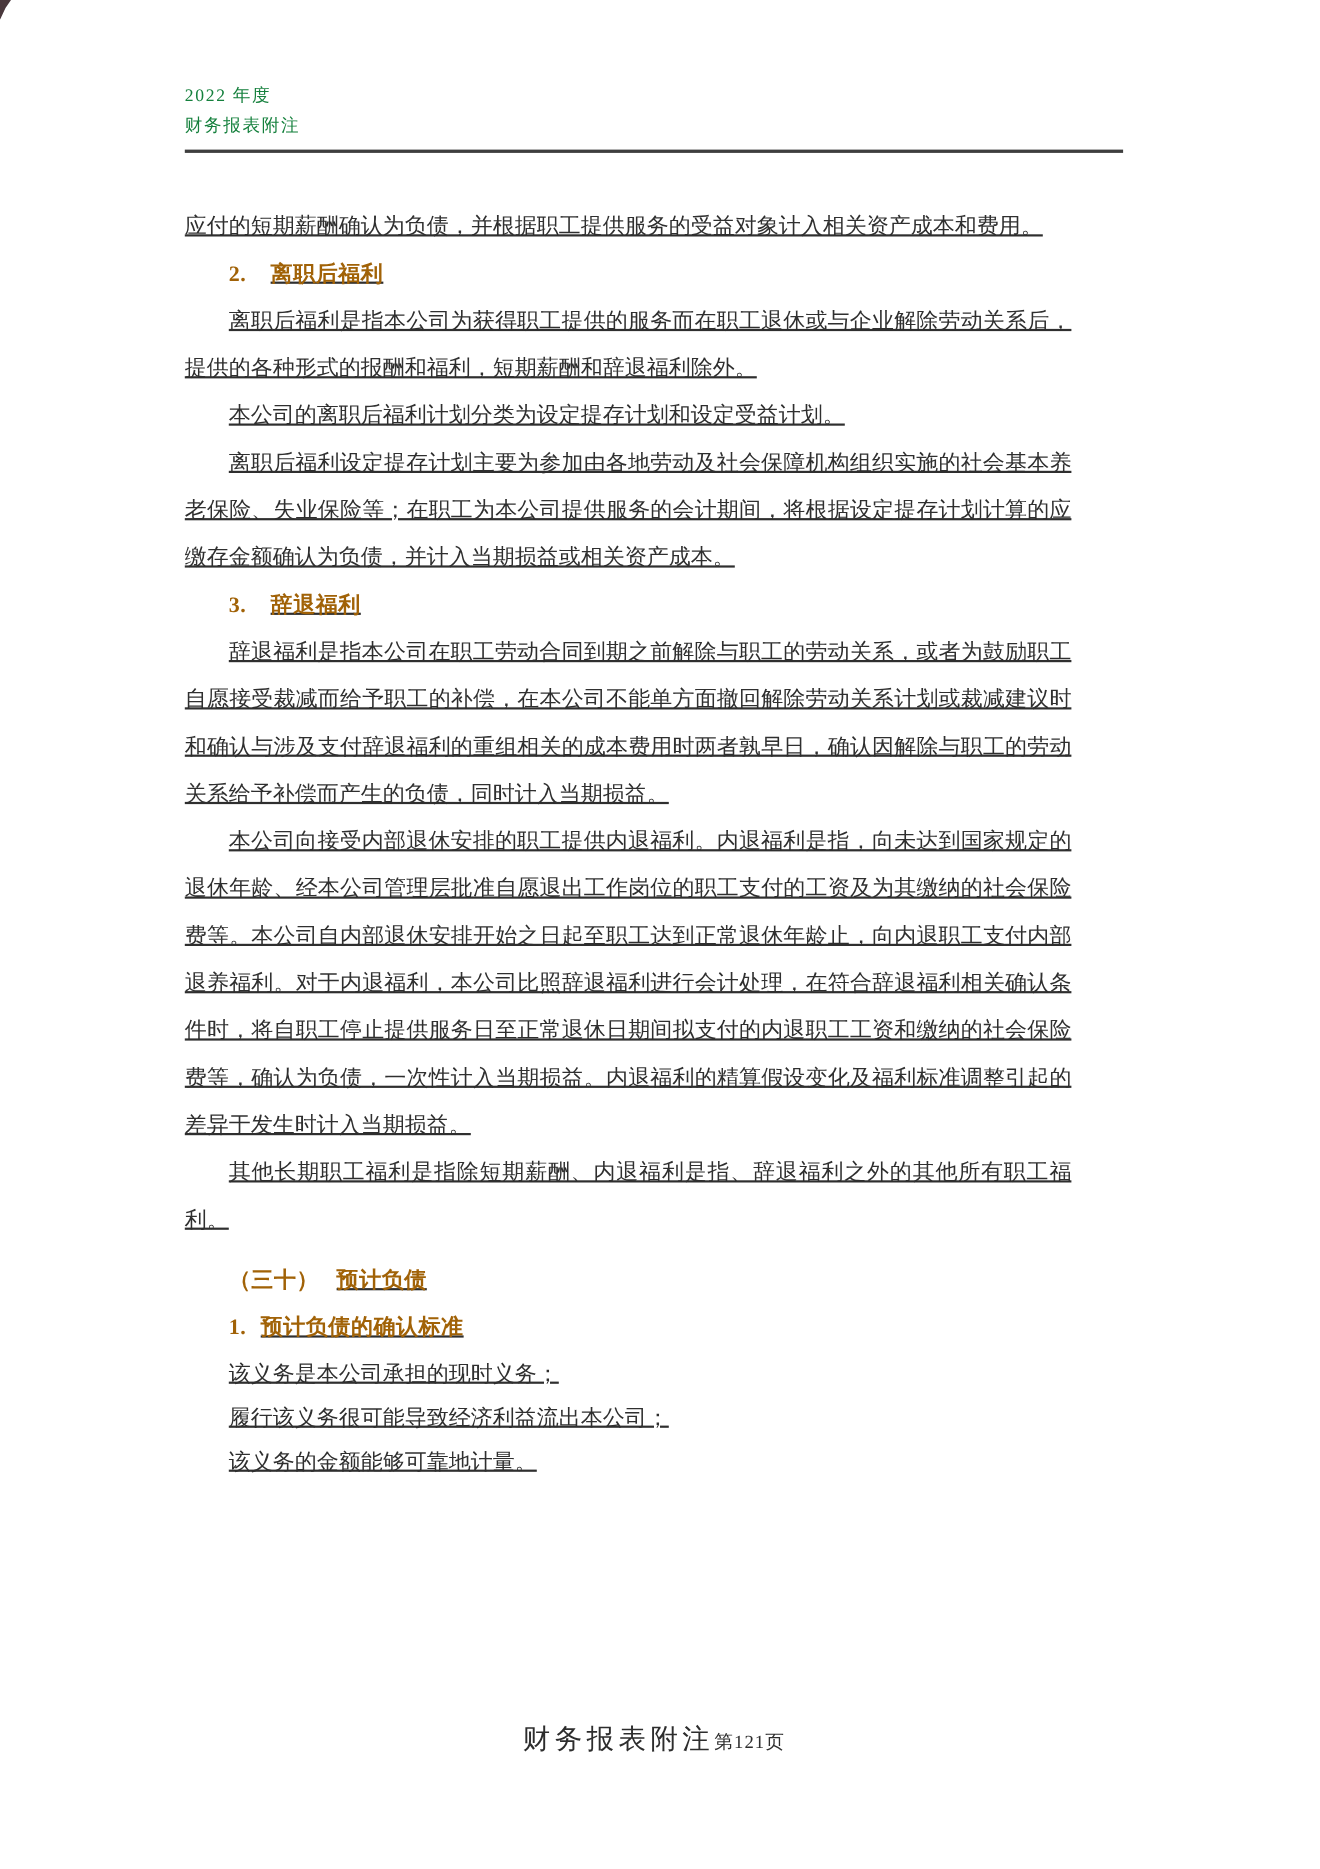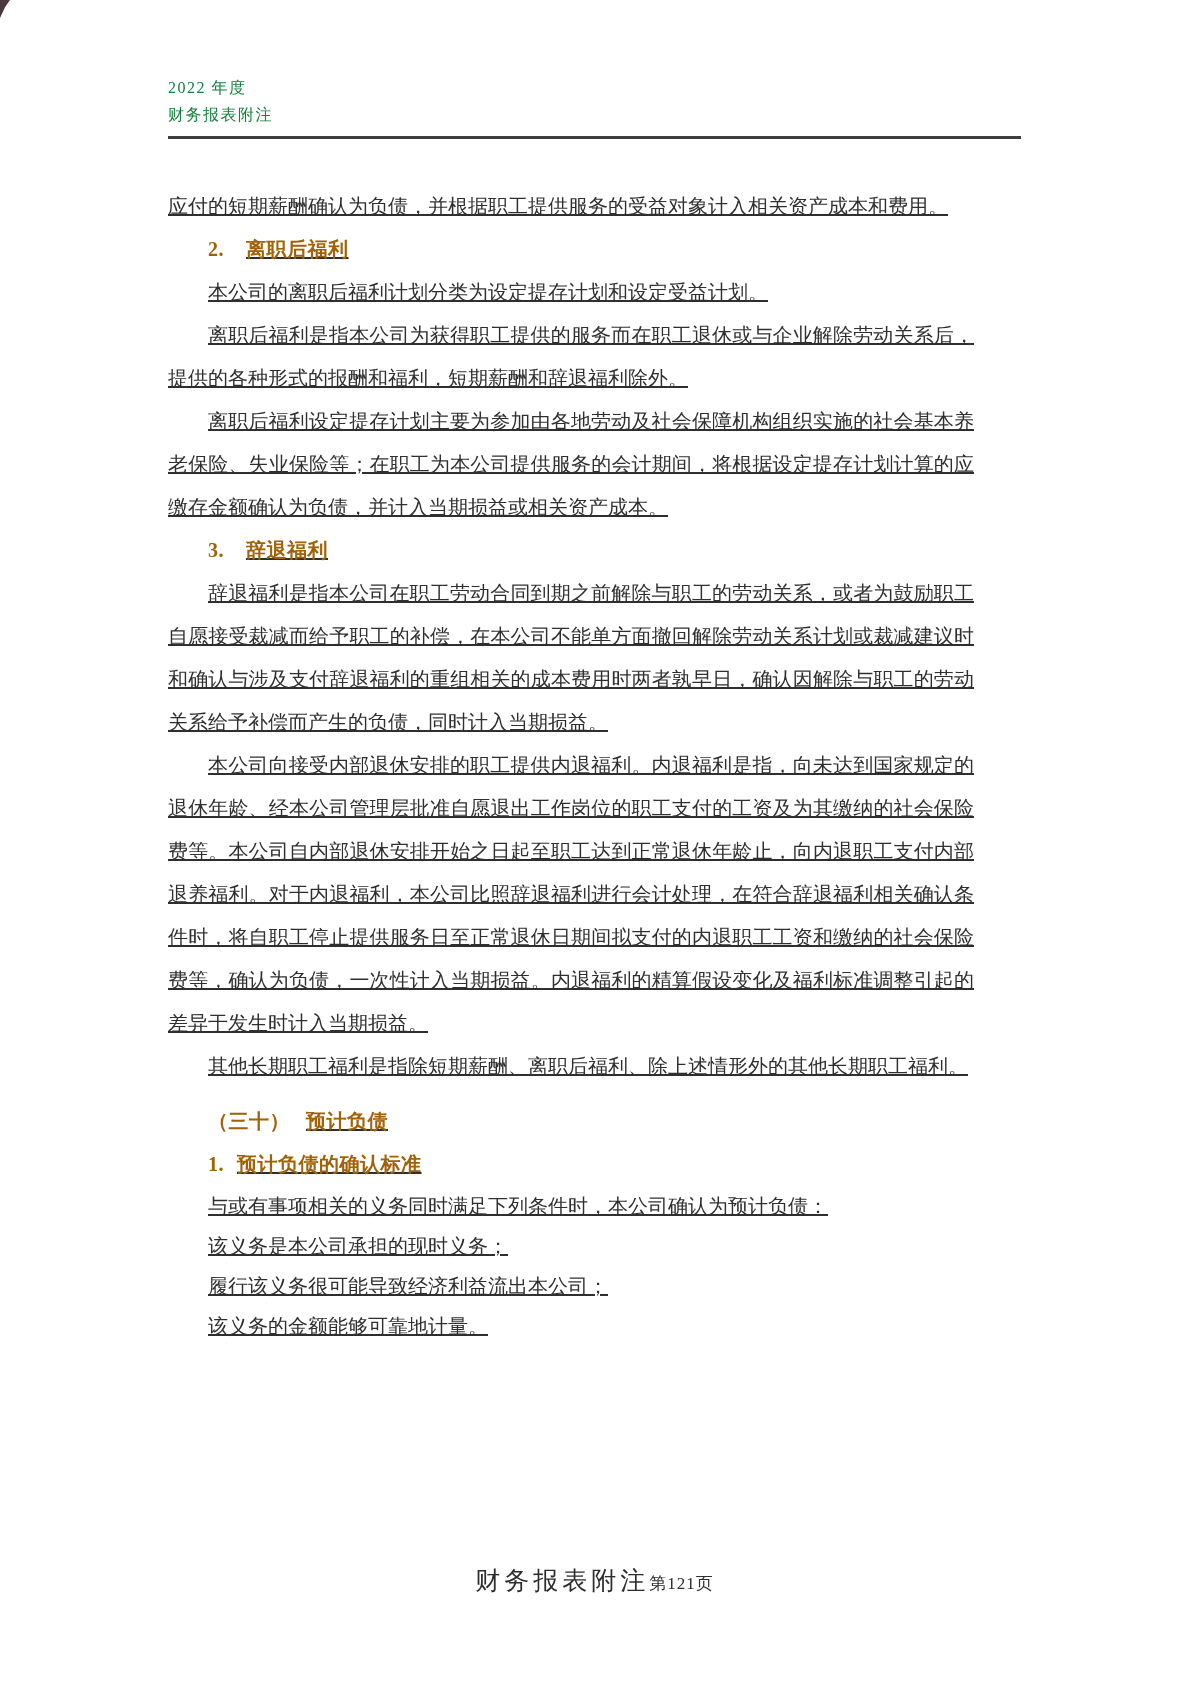--- a/index.html
+++ b/index.html
@@ -74,42 +74,41 @@
     <div class="header-line">财务报表附注</div>
     <div class="header-rule"></div>
   </header>
 
   <main class="doc-body">
 
     <p class="para noindent">应付的短期薪酬确认为负债，并根据职工提供服务的受益对象计入相关资产成本和费用。</p>
 
     <h3 class="num-heading"><span class="hnum">2.</span><span>离职后福利</span></h3>
 
+    <p class="para">离职后福利是指本公司为获得职工提供的服务而在职工退休或与企业解除劳动关系后，提供的各种形式的报酬和福利，短期薪酬和辞退福利除外。</p>
+
     <p class="para">本公司的离职后福利计划分类为设定提存计划和设定受益计划。</p>
-
-    <p class="para">离职后福利是指本公司为获得职工提供的服务而在职工退休或与企业解除劳动关系后，提供的各种形式的报酬和福利，短期薪酬和辞退福利除外。</p>
 
     <p class="para">离职后福利设定提存计划主要为参加由各地劳动及社会保障机构组织实施的社会基本养老保险、失业保险等；在职工为本公司提供服务的会计期间，将根据设定提存计划计算的应缴存金额确认为负债，并计入当期损益或相关资产成本。</p>
 
     <h3 class="num-heading"><span class="hnum">3.</span><span>辞退福利</span></h3>
 
     <p class="para">辞退福利是指本公司在职工劳动合同到期之前解除与职工的劳动关系，或者为鼓励职工自愿接受裁减而给予职工的补偿，在本公司不能单方面撤回解除劳动关系计划或裁减建议时和确认与涉及支付辞退福利的重组相关的成本费用时两者孰早日，确认因解除与职工的劳动关系给予补偿而产生的负债，同时计入当期损益。</p>
 
     <p class="para">本公司向接受内部退休安排的职工提供内退福利。内退福利是指，向未达到国家规定的退休年龄、经本公司管理层批准自愿退出工作岗位的职工支付的工资及为其缴纳的社会保险费等。本公司自内部退休安排开始之日起至职工达到正常退休年龄止，向内退职工支付内部退养福利。对于内退福利，本公司比照辞退福利进行会计处理，在符合辞退福利相关确认条件时，将自职工停止提供服务日至正常退休日期间拟支付的内退职工工资和缴纳的社会保险费等，确认为负债，一次性计入当期损益。内退福利的精算假设变化及福利标准调整引起的差异于发生时计入当期损益。</p>
 
 
-    <p class="para">其他长期职工福利是指除短期薪酬、离职后福利、除上述情形外的其他长期职工福利。</p>
+    <p class="para">其他长期职工福利是指除短期薪酬、内退福利是指、辞退福利之外的其他所有职工福利。</p>
 
 
     <h3 class="num-heading section"><span class="hnum">（三十）</span><span>预计负债</span></h3>
 
     <h3 class="num-heading tight"><span class="hnum">1.</span><span>预计负债的确认标准</span></h3>
 
     <div class="conditions">
-      <p class="para">与或有事项相关的义务同时满足下列条件时，本公司确认为预计负债：</p>
       <p class="para">该义务是本公司承担的现时义务；</p>
       <p class="para">履行该义务很可能导致经济利益流出本公司；</p>
       <p class="para">该义务的金额能够可靠地计量。</p>
     </div>
 
   </main>
 
   <footer class="doc-footer">
     <span class="footer-title">财务报表附注</span><span class="footer-page">第121页</span>
   </footer>

